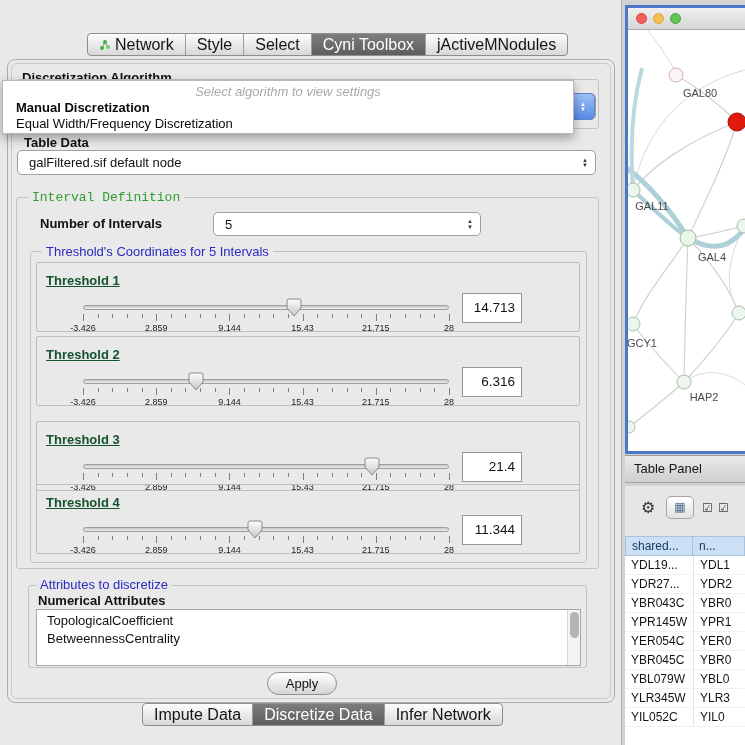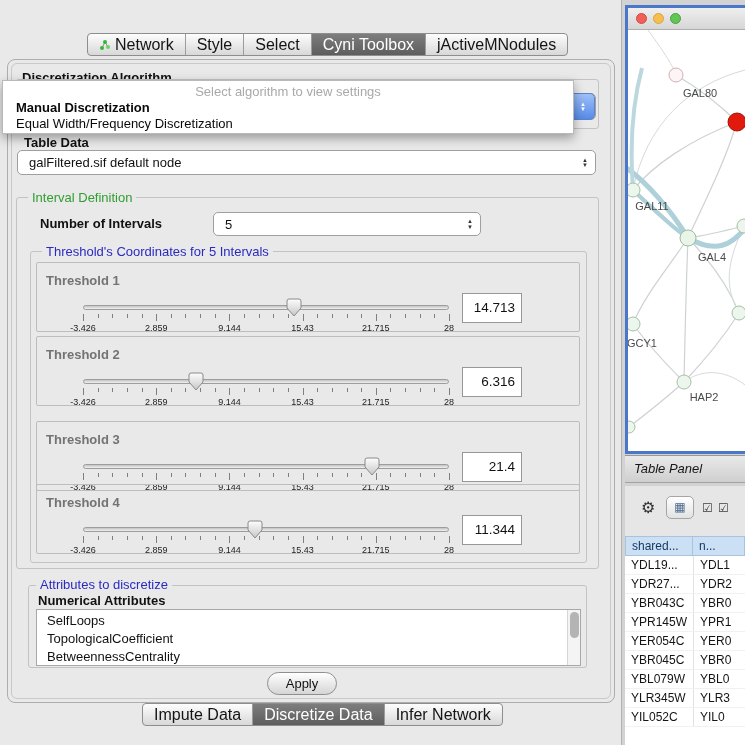--- a/index.html
+++ b/index.html
@@ -40,33 +40,33 @@
     font-size:13px; color:#111; white-space:nowrap; }
   .combo-arrs { position:absolute; right:7px; top:50%; transform:translateY(-50%);
     display:flex; flex-direction:column; align-items:center; font-size:6px; line-height:5.5px; color:#333; }
   .combo .bluecap { position:absolute; right:0; top:-1px; bottom:-1px; width:24px;
     background:linear-gradient(#9dc1f8,#578ae8); border:1px solid #5d83cc; border-radius:0 5px 5px 0; }
   .bluecap .combo-arrs { right:8px; color:#fff; }
 
   
   .popup { position:absolute; left:2px; top:80px; width:572px; height:54px; background:#fff;
     border:1px solid #b9b9b9; box-shadow:0 4px 10px rgba(0,0,0,0.35); z-index:60; padding-top:3px; }
-  .popup-prompt { height:16px; line-height:16px; text-align:center; font-size:13px; color:#a9a9a9; }
+  .popup-prompt { height:16px; line-height:16px; text-align:center; font-size:13px; color:#a9a9a9;font-style:italic; }
   .popup-option { height:16px; line-height:16px; padding-left:13px; font-size:13px; color:#0a0a0a; }
   .popup-option.bold { font-weight:bold; }
 
   
   .group { position:absolute; border:1px solid #c3c3c3; border-radius:3px; }
   .group-title { position:absolute; background:#e9e9e9; padding:0 4px; font-size:13px; white-space:nowrap; z-index:2; }
   .gt-green { color:#2f9e2f; }
   .gt-blue { color:#2a2ac2; }
 
   
   .th-panel { position:absolute; left:0; width:544px; height:70px; border:1px solid #bdbdbd; border-radius:2px; }
-  .th-label { position:absolute; left:9px; top:10px; font-size:13px; font-weight:bold; color:#737373; }
+  .th-label { position:absolute; left:9px; top:10px; font-size:13px; font-weight:bold; color:#14532d;text-decoration:underline; }
   .slider-area { position:absolute; left:46px; top:34px; width:366px; height:36px; }
   .track { position:absolute; left:0; right:0; top:8px; height:5px;
     background:linear-gradient(#c4c4c4,#f0f0f0); border:1px solid #9d9d9d; border-radius:3px; }
   .thumb { position:absolute; top:1px; width:16px; height:19px; }
   .ticks { position:absolute; left:0; right:0; top:17px; height:8px; }
   .tick { position:absolute; top:0; width:1px; height:4px; background:#7f7f7f; }
   .tick.major { height:7px; }
   .tick-labels { position:absolute; left:0; right:0; top:26px; height:10px; }
   .ticklab { position:absolute; transform:translateX(-50%); font-size:9px; color:#1c1c1c; white-space:nowrap; }
   .value-box { position:absolute; left:425px; top:30px; width:60px; height:30px; background:#fff;
@@ -88,21 +88,21 @@
     border:3px solid #4a77c9; border-right-width:0; background:#fff; }
   .net-titlebar { position:absolute; left:0; top:0; right:0; height:22px;
     background:linear-gradient(#efefef,#d6d6d6); border-bottom:1px solid #adadad; }
   .tl { position:absolute; top:5px; width:11px; height:11px; border-radius:50%; }
   .tl.red { left:8px; background:#f0605a; border:1px solid #d9493f; }
   .tl.yellow { left:25px; background:#f6be4f; border:1px solid #dba43c; }
   .tl.green { left:42px; background:#62c654; border:1px solid #4da040; }
   .net-canvas { position:absolute; left:0; top:22px; right:0; bottom:0; background:#fff; overflow:hidden; }
 
   .table-panel-header { position:absolute; left:625px; top:455px; width:120px; height:28px;
-    background:linear-gradient(#e9e9e9,#cfcfcf); border-top:1px solid #989898; border-bottom:1px solid #a2a2a2;font-style:italic; }
+    background:linear-gradient(#e9e9e9,#cfcfcf); border-top:1px solid #989898; border-bottom:1px solid #a2a2a2; }
   .table-panel-header span { padding-left:9px; line-height:26px; font-size:13px; color:#161616; display:block; }
 
   .table-window { position:absolute; left:625px; top:486px; width:120px; height:259px; background:#e6e6e6; }
   .ttoolbar { position:absolute; left:0; top:0; right:0; height:48px; }
   .gear { position:absolute; left:16px; top:12px; font-size:16px; color:#333; }
   .cols-btn { position:absolute; left:41px; top:10px; width:28px; height:23px;
     background:linear-gradient(#ffffff,#e2e2e2); border:1px solid #a5a5a5; border-radius:5px;
     text-align:center; line-height:21px; font-size:12px; color:#49688c; }
   .chk { position:absolute; top:15px; font-size:12px; color:#3d3d3d; }
   .chk.one { left:77px; } .chk.two { left:93px; }
@@ -175,21 +175,21 @@
     <span class="blabel" style="left:24px; top:135px;">Table Data</span>
     <div class="combo" style="left:17px; top:150px; width:579px; height:25px;">
       <span class="ctext">galFiltered.sif default node</span>
       <span class="combo-arrs">
         <span>▲</span>
           <span>▼</span>
       </span>
     </div>
 
     <div class="group" style="left:16px; top:197px; width:583px; height:372px;"></div>
-    <span class="group-title gt-green" style="left:28px; top:190px;">Interval Definition</span>
+    <span class="group-title gt-green" style="left:28px; top:190px;font-family:Liberation Mono, monospace;">Interval Definition</span>
 
     <span class="blabel" style="left:40px; top:216px;">Number of Intervals</span>
     <div class="combo" style="left:213px; top:212px; width:268px; height:24px;">
       <span class="ctext">5</span>
       <span class="combo-arrs">
         <span>▲</span>
           <span>▼</span>
       </span>
     </div>
 
@@ -404,21 +404,20 @@
           </div>
           <div class="value-box">11.344</div>
         </div>
       </div>
 
     <div class="group" style="left:28px; top:585px; width:559px; height:83px;"></div>
     <span class="group-title gt-blue" style="left:36px; top:577px;">Attributes to discretize</span>
     <span class="blabel" style="left:38px; top:593px;">Numerical Attributes</span>
     <div class="listbox">
       <div>
-          <div class="attr-item">SelfLoops</div>
           <div class="attr-item">TopologicalCoefficient</div>
           <div class="attr-item">BetweennessCentrality</div>
         </div>
       <div class="vscroll">
         <div class="vthumb"></div>
       </div>
     </div>
 
     <div class="apply-btn">Apply</div>
 

